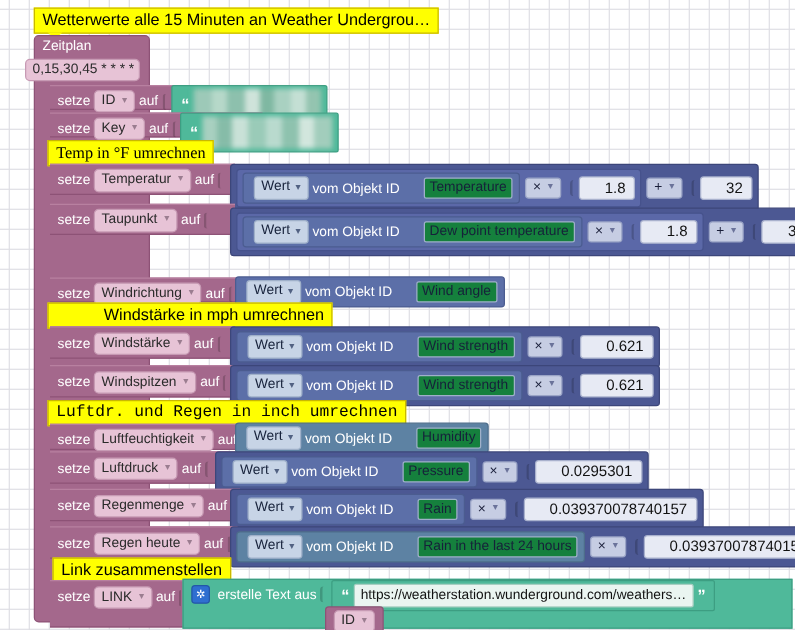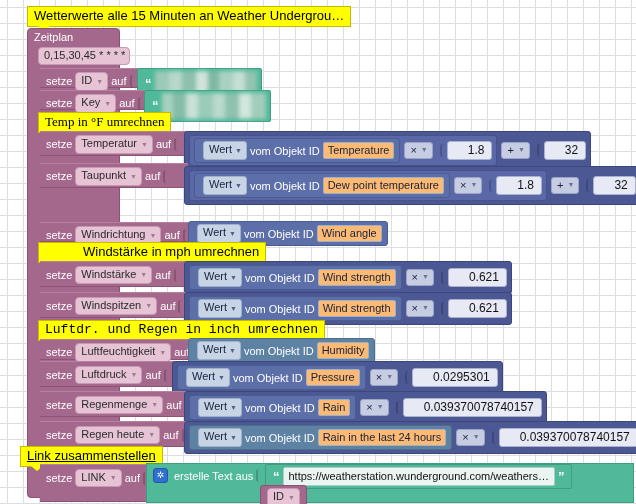--- a/index.html
+++ b/index.html
@@ -75,22 +75,22 @@
     display:inline-flex;align-items:center;
     background:#5c6fa8;border:1px solid #4b5c90;
     color:#ffffff;padding:2px 5px;border-radius:3px;white-space:nowrap;
   }
   .objval.teal{background:#5d82a3;border-color:#4d6d8b;}
   .objval .fpill{
     background:#c7d4e6;color:#16213a;border:1px solid #9fb0c9;border-radius:3px;
     padding:0px 4px 1px 5px;margin:0 3px;font-size:11px;line-height:14px;
   }
   .objval .vpill{
-    background:#fdba74;color:#16213a;border:1px solid #9fb0c9;border-radius:2px;
-    padding:0px 4px 1px 4px;margin-left:3px;font-size:11px;line-height:14px;
+    background:#15803d;color:#16213a;border:1px solid #9fb0c9;border-radius:2px;
+    padding:0px 4px 1px 4px;margin-left:19px;font-size:11px;line-height:14px;
   }
   .objval .caret{color:#516182;font-size:7px;margin-left:3px;}
 
   
   .math{
     display:inline-flex;align-items:center;
     background:#5b68a8;border:1px solid #46528c;border-radius:3px;
     padding:2px 4px;white-space:nowrap;
   }
   .math.outer{background:#4c5893;border-color:#3c467a;padding:3px 4px;}
@@ -148,21 +148,21 @@
   <div class="grid-overlay"></div>
 
   <div class="blk hat" style="left:27px;top:6px;">
     <span>Wetterwerte alle 15 Minuten an Weather Undergrou…</span>
   </div>
 
   <div class="blk stmt-wrap" style="left:27px;top:28px;width:93px;height:470px;border-radius:4px 4px 4px 4px;"></div>
   <div class="blk" style="left:34px;top:31px;">
     <span class="lbl">Zeitplan</span>
   </div>
-  <div class="blk" style="left:35px;top:47px;">
+  <div class="blk" style="left:17px;top:47px;">
     <span class="pill" style="font-family:'Liberation Sans',sans-serif;">0,15,30,45 * * * *</span>
   </div>
 
   <div class="blk stmt" style="left:40px;top:68px;width:170px;height:20px;">
     <span class="row">
       <span class="lbl">setze</span>
       <span class="pill">
         <span>ID</span><span class="caret">▼</span>
       </span>
       <span class="lbl">auf</span>
@@ -411,21 +411,21 @@
       <span class="vpill">Rain in the last 24 hours</span>
     </span>
     <span class="op">
         <span>×</span>
         <span class="caret">▼</span>
       </span>
     <span class="sock"></span>
     <span class="num">0.039370078740157</span>
   </div>
 
-  <div class="blk hat" style="left:20px;top:446px;text-decoration:underline;">
+  <div class="blk hat" style="left:42px;top:446px;">
     <span>Link zusammenstellen</span>
   </div>
 
   <div class="blk stmt" style="left:40px;top:464px;width:110px;height:38px;">
     <span class="row" style="height:20px;">
       <span class="lbl">setze</span>
       <span class="pill">
         <span>LINK</span><span class="caret">▼</span>
       </span>
       <span class="lbl">auf</span>

